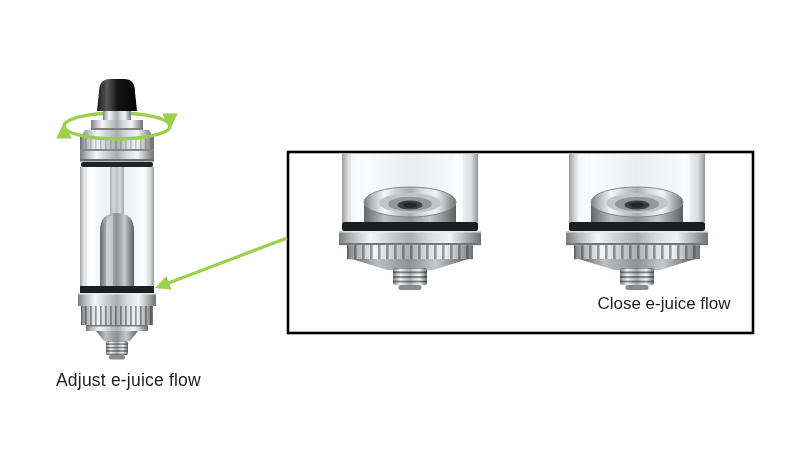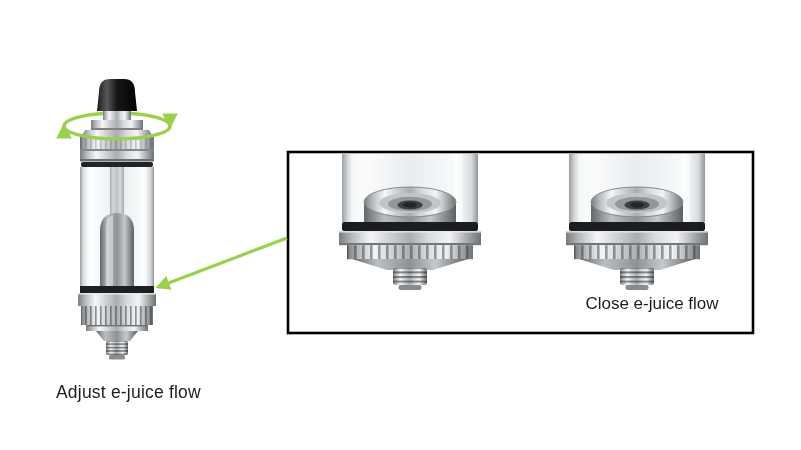--- a/index.html
+++ b/index.html
@@ -12,23 +12,23 @@
     font-family: "Liberation Sans", "DejaVu Sans", sans-serif;
   }
   .canvas svg { position: absolute; left: 0; top: 0; }
   .label {
     position: absolute;
     color: #1e1e1e;
     font-size: 17px;
     line-height: 1.15;
     white-space: nowrap;
   }
-  .label-adjust { left: 56px; top: 370px; font-size: 17.5px; letter-spacing: 0.2px; margin-top: 12px; }
+  .label-adjust { left: 56px; top: 370px; font-size: 17.5px; letter-spacing: 0.2px; }
   .label-max   { left: 309px; top: 294px; width: 200px; text-align: center; }
-  .label-close { left: 552px; top: 294px; width: 200px; text-align: center; }
+  .label-close { left: 564px; top: 294px; width: 200px; text-align: center; }
 </style>
 </head>
 <body>
 
 <div class="canvas">
 
   <svg width="801" height="450" viewBox="0 0 801 450" xmlns="http://www.w3.org/2000/svg" xmlns:xlink="http://www.w3.org/1999/xlink">
     <defs>
       <linearGradient id="gMetal" x1="0" y1="0" x2="1" y2="0">
         <stop offset="0" stop-color="#7b7e81"></stop>

